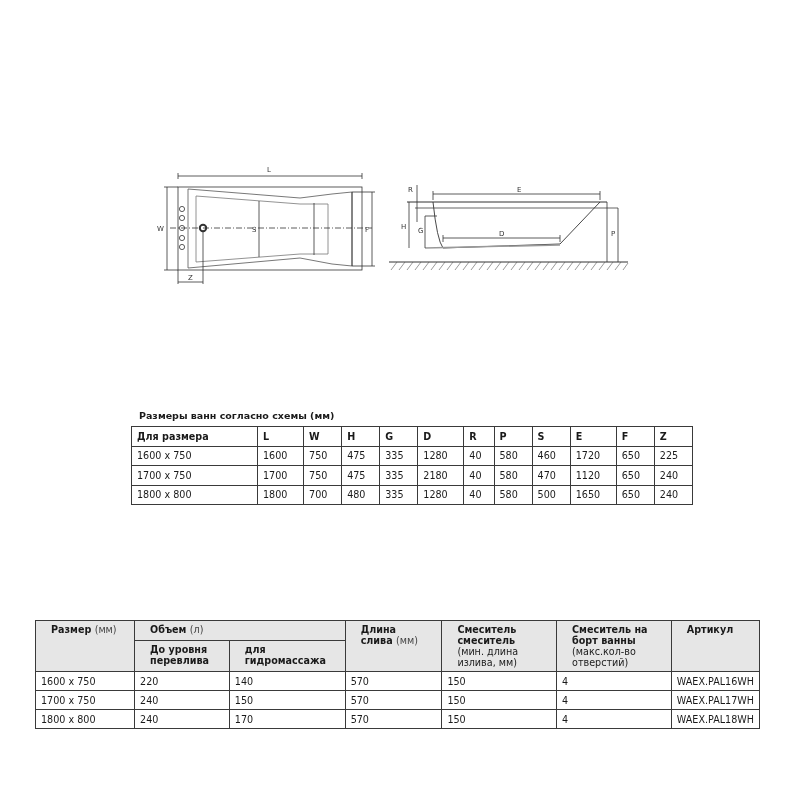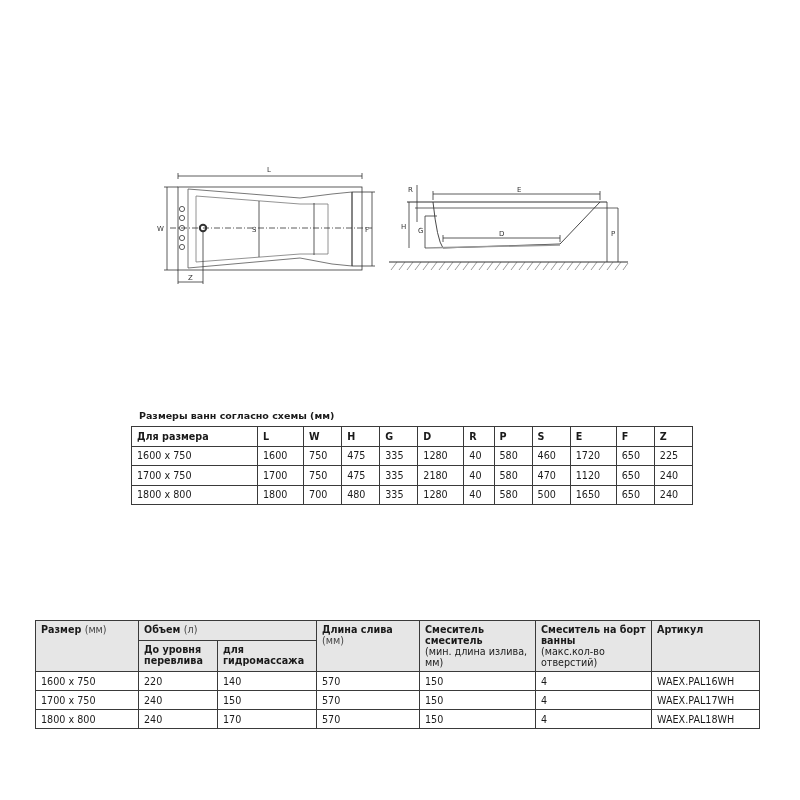--- a/index.html
+++ b/index.html
@@ -13,21 +13,21 @@
 
   table { border-collapse:collapse; position:absolute; font-size:9.6px; }
   table td, table th { border:1px solid #3a3a3a; padding:0 5px; text-align:left; white-space:nowrap; }
 
   #dims-table { left:131px; top:426px; width:562px; }
   #dims-table tr { height:19.5px; }
   #dims-table th { font-weight:bold;margin-left:12px; }
   #dims-table th:first-child, #dims-table td:first-child { width:115px; }
 
   #spec-table { left:35px; top:620px; width:725px; }
-  #spec-table th { background:#e6e6e6; font-weight:bold; vertical-align:top; padding:3px 5px; white-space:normal; }
+  #spec-table th { background:#e6e6e6; font-weight:bold; vertical-align:top; padding:3px 15px; white-space:normal; }
   #spec-table th .unit { font-weight:normal; color:#444; }
   #spec-table th .sub { font-weight:normal; }
   #spec-table td { height:18px; padding:0 5px; }
   #spec-table .center { text-align:left; }
 </style>
 </head>
 <body>
 
 <svg id="top-view" class="drawing" viewBox="0 0 240 130">
   <g stroke="#333" fill="none" stroke-width="0.8">

